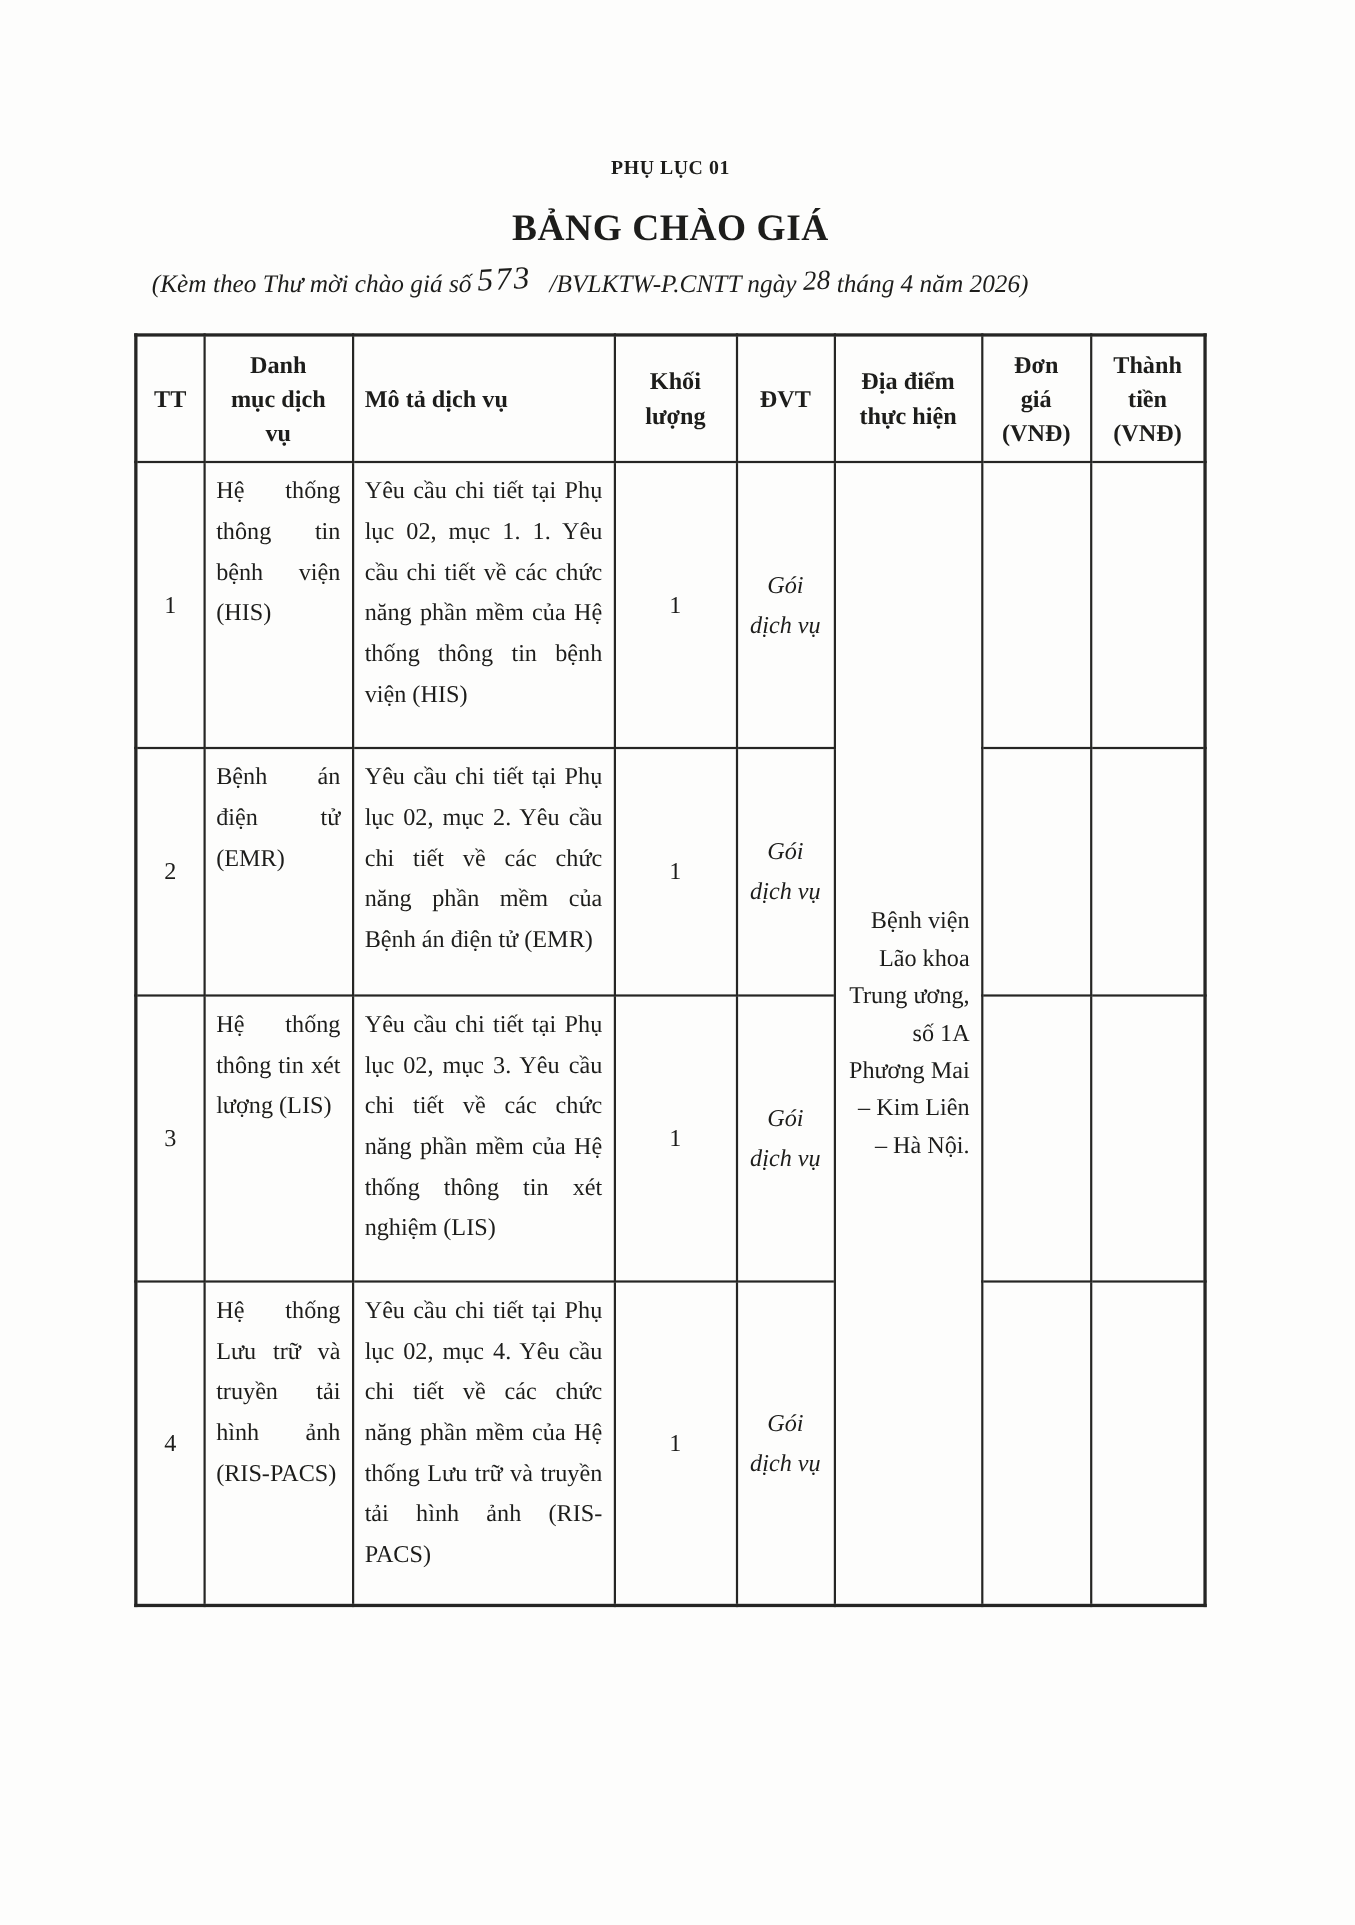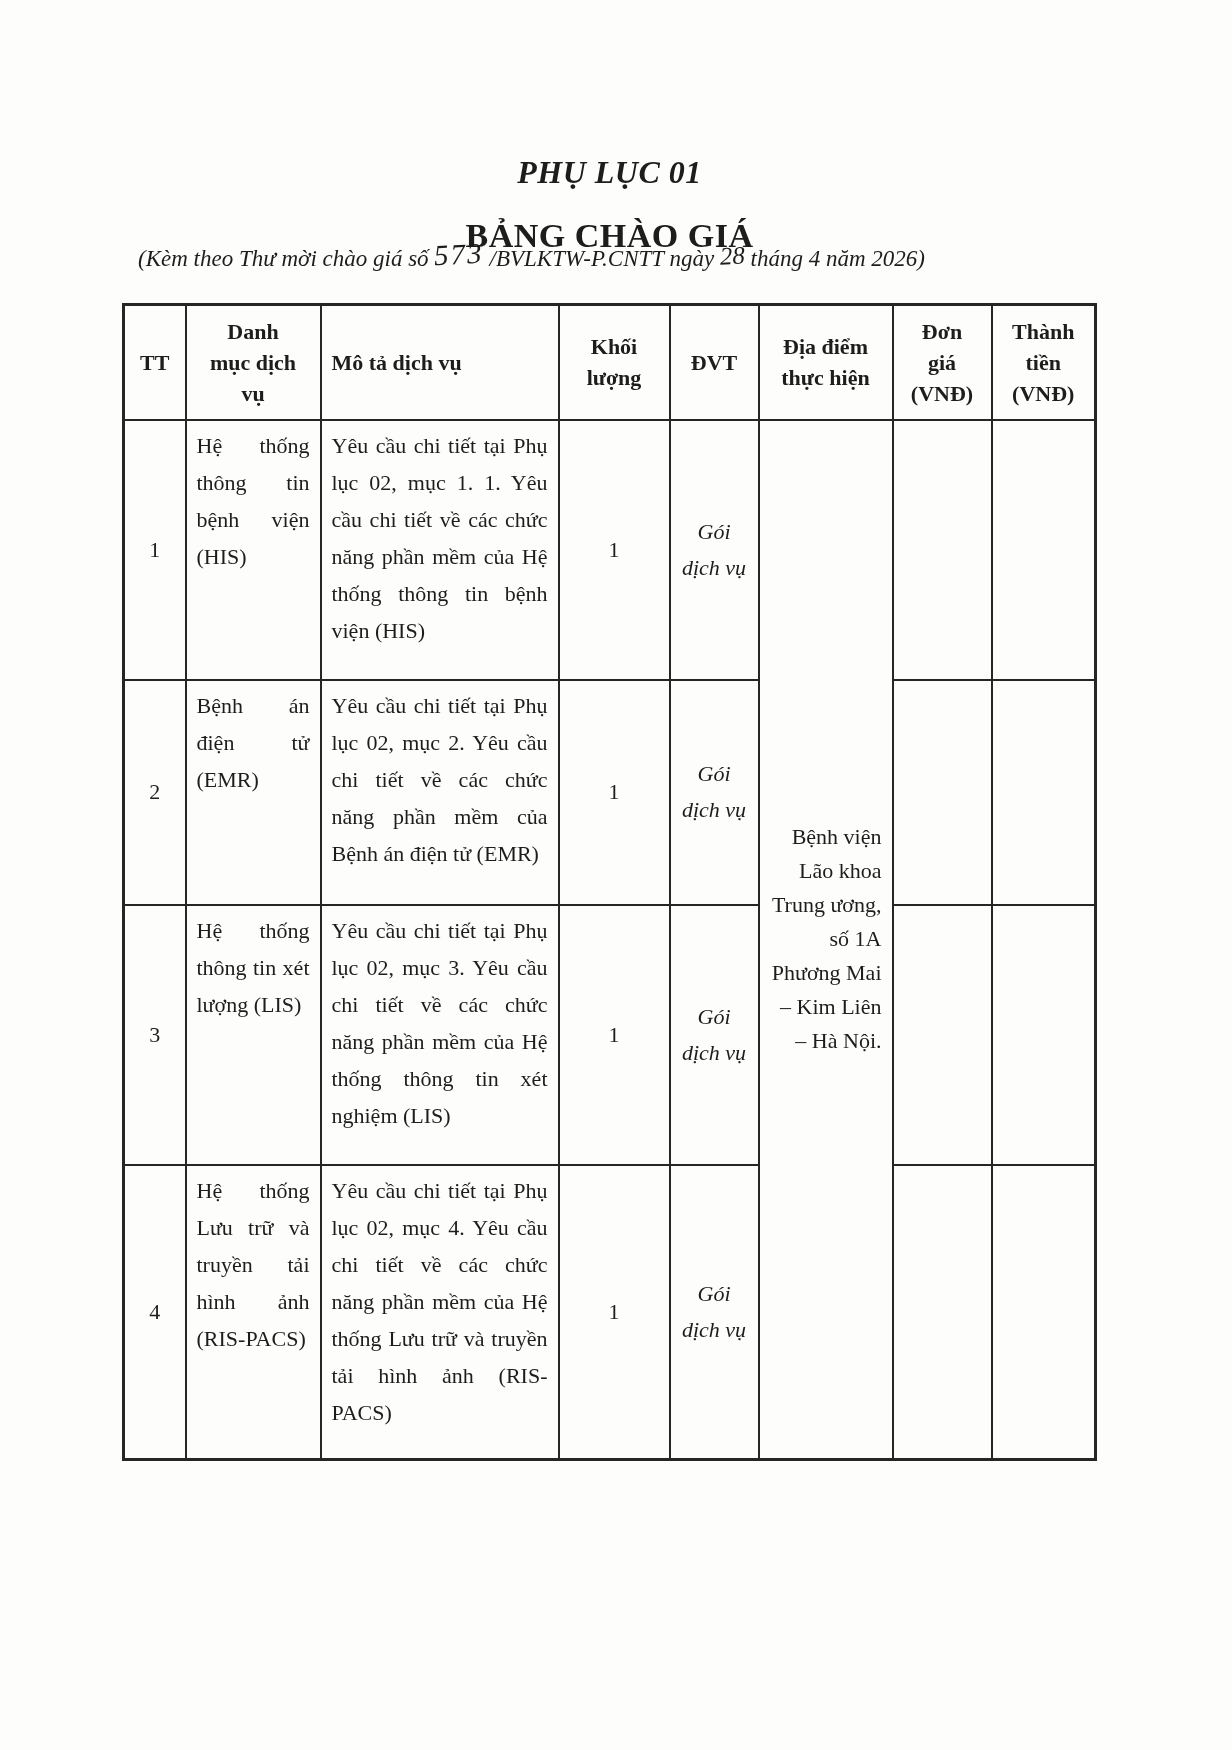--- a/index.html
+++ b/index.html
@@ -5,35 +5,35 @@
   html,body{margin:0;padding:0;background:#e8e8e8;}
   .page{
     position:relative;
     width:1232px;height:1750px;
     background:#fdfdfc;
     font-family:"Liberation Serif","DejaVu Serif",serif;
     color:#1d1d1b;
     overflow:hidden;
   }
   .titles{position:absolute;left:122px;top:138px;width:975px;text-align:center;}
-  .title-main{font-size:32px;font-weight:bold;letter-spacing:.5px;margin:16px 0 26px 0;font-style:italic;}
+  .title-main{font-size:18px;font-weight:bold;letter-spacing:.5px;margin:4px 0 26px 0;}
   .title-sub{font-size:34px;font-weight:bold;letter-spacing:.5px;margin:0;}
   .subtitle{
     position:absolute;left:138px;top:240px;width:1060px;
     font-style:italic;font-size:23px;white-space:nowrap;
   }
   .hand{
     display:inline-block;
     font-style:italic;
     font-size:29px;
     letter-spacing:2px;
     transform:rotate(-3deg) translateY(-2px);
   }
   .hand-small{font-size:25px;letter-spacing:0;}
-  .gap-l{}
+  .gap-l{margin-left:10px;}
 
   table.quote{
     position:absolute;left:122px;top:303px;
     border-collapse:collapse;
     table-layout:fixed;
     width:972px;
   }
   table.quote td{
     border:2px solid #262624;
     padding:6px 10px;

